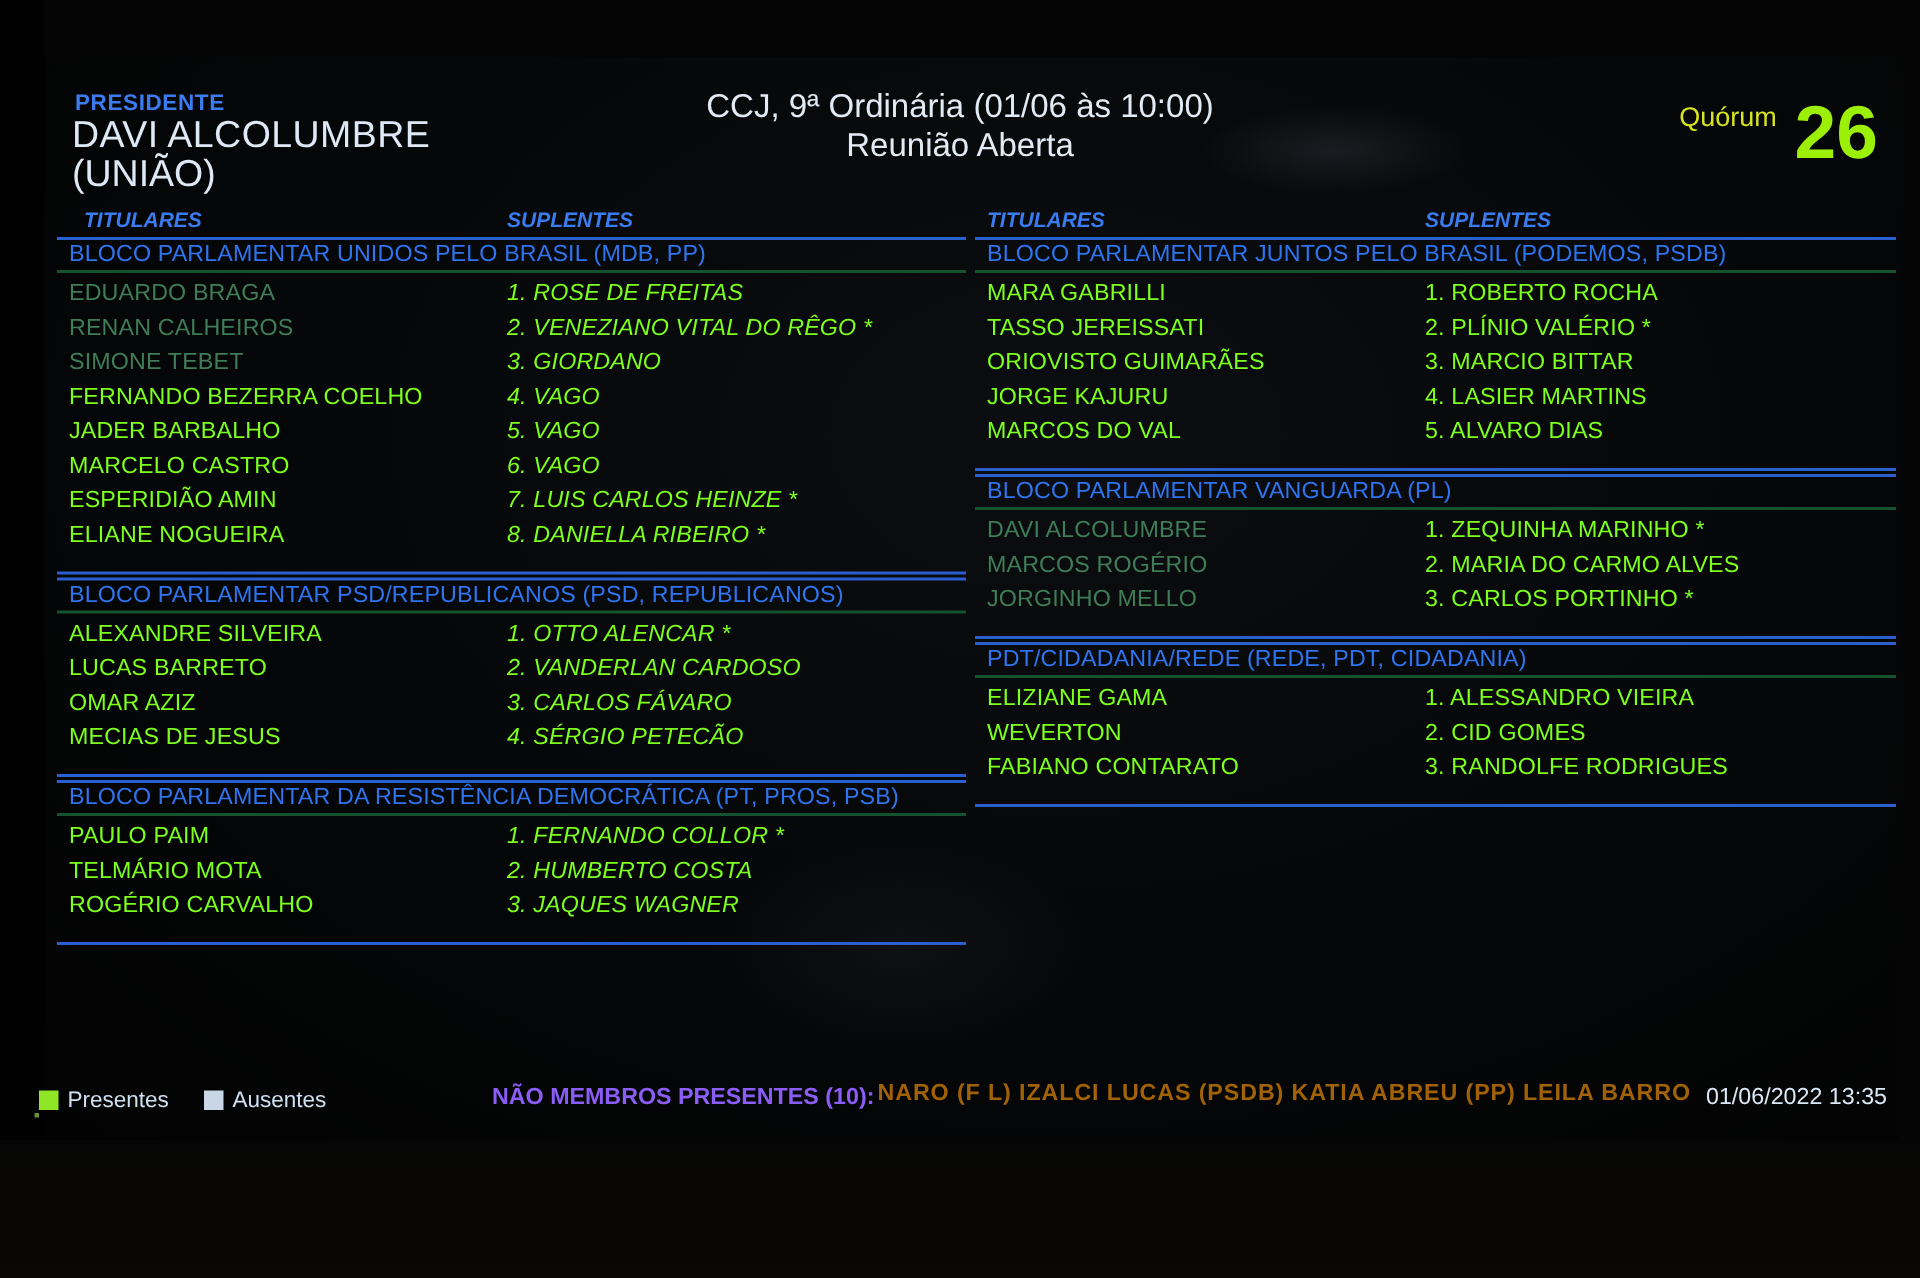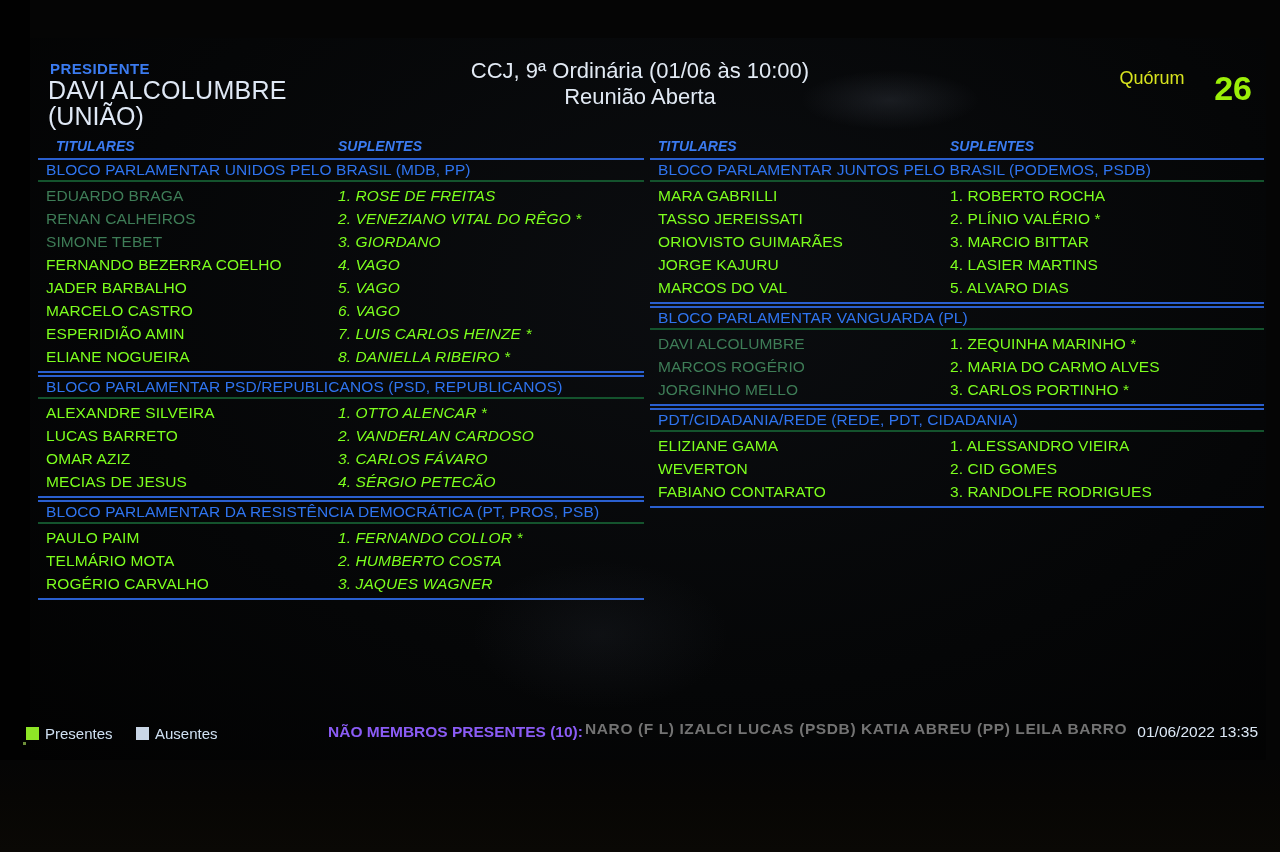--- a/index.html
+++ b/index.html
@@ -80,21 +80,21 @@
     color: #d8e41f;
     font-size: 18px;
     margin-top: 22px;
   }
   .hdr-quorum-value {
     position: absolute;
     right: 28px; top: 62px;
     width: 200px;
     text-align: right;
     color: #9cf008;
-    font-size: 34px;
+    font-size: 50px;
     line-height: 52px;
     font-weight: bold;
   }
 
   
   .col {
     position: absolute;
     top: 138px;
   }
   #col-left  { left: 38px;  width: 606px; }
@@ -119,21 +119,21 @@
     font-size: 15.5px;
     font-weight: normal;
     border-top: 2px solid #2a5fcf;
     border-bottom: 2px solid #14532d;
     padding: 1px 0 1px 8px;
     letter-spacing: 0.1px;
     white-space: nowrap;
   }
   .group-body {
     position: relative;
-    padding: 2px 0 3px 0;
+    padding: 2px 0 13px 0;
     border-bottom: 2px solid #2a5fcf;
   }
   .row {
     position: relative;
     height: 23px;
     line-height: 23px;
   }
   .cell {
     position: absolute;
     font-size: 15.5px;
@@ -166,21 +166,21 @@
   #nonmembers-label {
     position: absolute;
     left: 328px; top: 723px;
     color: #8b5cf6;
     font-size: 15.5px;
     font-weight: bold;
   }
   #nonmembers-list {
     position: absolute;
     left: 585px; top: 720px;
-    color: #737373;
+    color: #a16207;
     font-size: 15.5px;
     font-weight: bold;
     white-space: nowrap;
     letter-spacing: 0.6px;
   }
   #datetime {
     position: absolute;
     right: 22px; top: 723px;
     color: #dce8f6;
     font-size: 15.5px;

